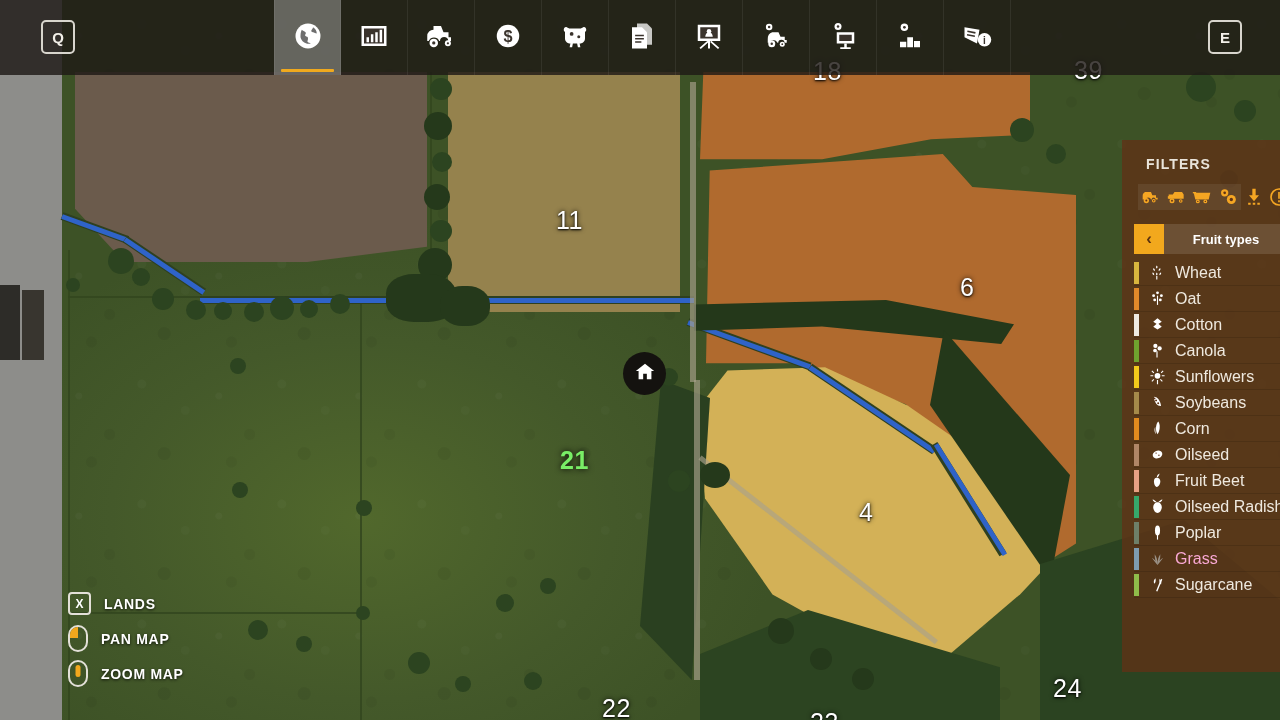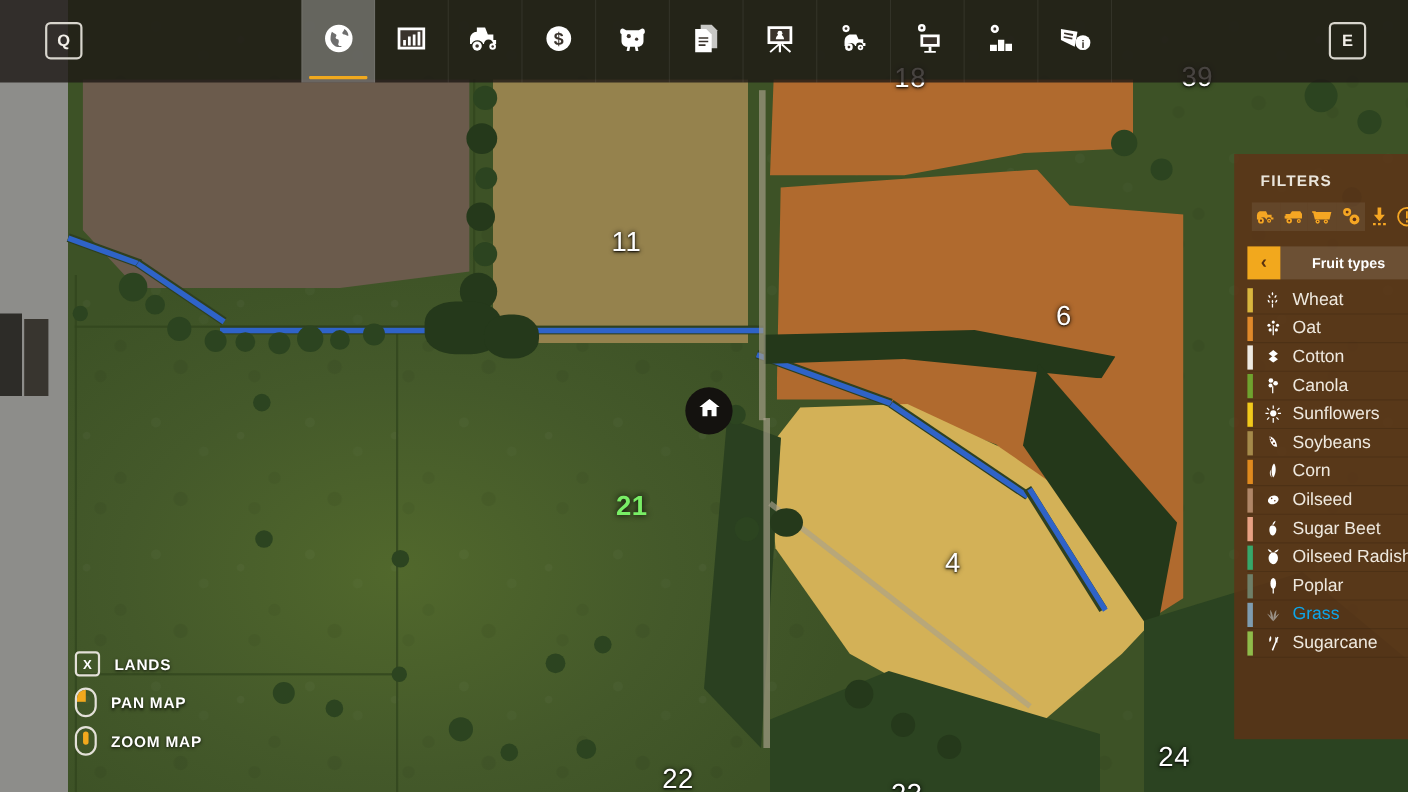--- a/index.html
+++ b/index.html
@@ -183,21 +183,21 @@
   }
   .fruit-swatch { width: 5px; height: 22px; margin-right: 7px; flex:0 0 auto; }
   .fruit-ico {
     width: 22px; height: 22px; flex:0 0 auto;
     display:flex; align-items:center; justify-content:center;
   }
   .fruit-ico svg { width: 17px; height: 17px; fill: #fff; }
   .fruit-name {
     color: #efe9df; font-size: 16px; padding-left: 7px;
   }
-  .fruit-row.disabled .fruit-name { color: #0ea5e9; }
+  .fruit-row.disabled .fruit-name { color: #f9a8d4; }
   .fruit-row.disabled .fruit-ico svg { fill: #9a9186; }
 
   
   .helpbar { position:absolute; left:68px; top:586px; }
   .help-row { display:flex; align-items:center; height: 35px; margin-bottom: 0; }
   .help-key {
     width: 23px; height: 23px; border:2px solid #e3e0d8; border-radius:4px;
     color:#fff; font-size:12px; font-weight:700;
     display:flex; align-items:center; justify-content:center;
   }
@@ -607,21 +607,21 @@
           <div class="fruit-name">Oilseed</div>
         </div>
         <div class="fruit-row">
           <div class="fruit-swatch" style="background: rgb(232, 161, 132);"></div>
           <div class="fruit-ico">
             <svg viewBox="0 0 24 24">
               <path d="M11 8c3 0 5 2.4 5 5.4S13.6 21 11 21s-4-4.6-4-7.6S8 8 11 8z"></path>
               <path d="M11 8c0-3 1.5-5 4-6-1 3.2-1.5 4.6-4 6z"></path>
             </svg>
           </div>
-          <div class="fruit-name">Sugar Beet</div>
+          <div class="fruit-name">Fruit Beet</div>
         </div>
         <div class="fruit-row">
           <div class="fruit-swatch" style="background: rgb(54, 168, 106);"></div>
           <div class="fruit-ico">
             <svg viewBox="0 0 24 24">
               <path d="M12 6c3.4 0 6 3 6 7s-2.6 8-6 8-6-4-6-8 2.6-7 6-7z"></path>
               <path d="M11 6C9 3.5 7.5 2.5 5 2c1 2.8 2.6 4.4 6 4zm2 0c2-2.5 3.5-3.5 6-4-1 2.8-2.6 4.4-6 4z"></path>
             </svg>
           </div>
           <div class="fruit-name">Oilseed Radish</div>

